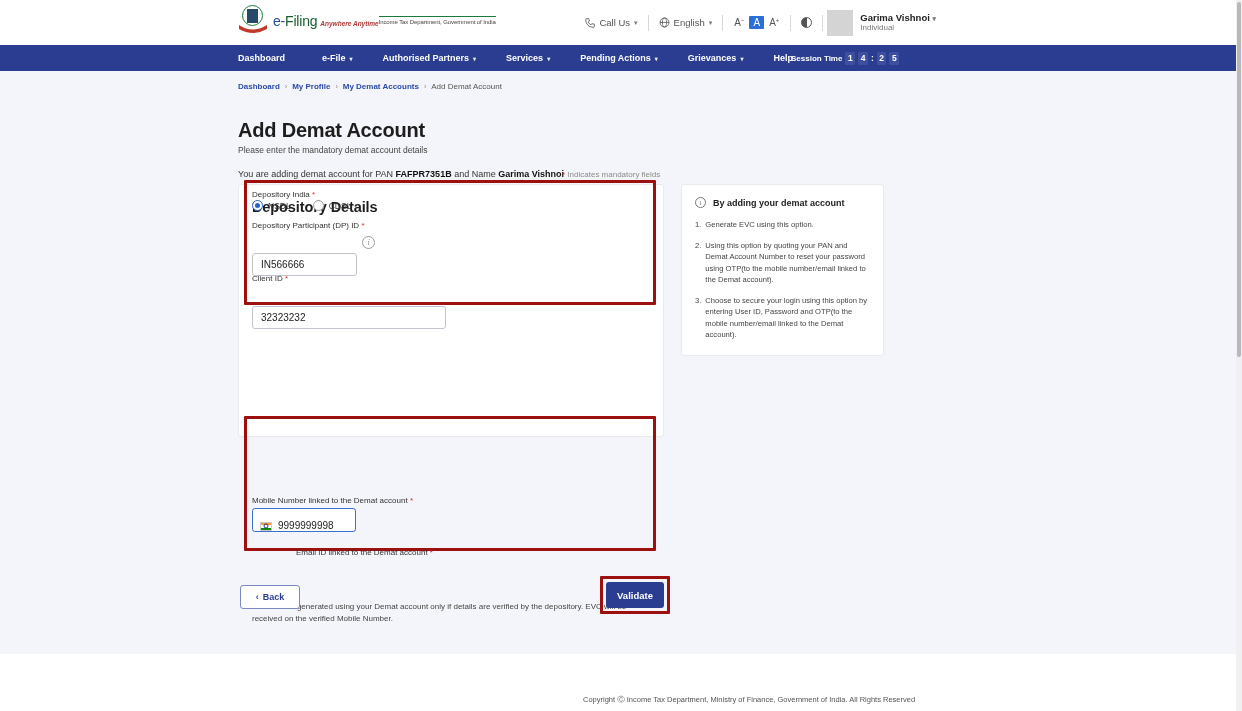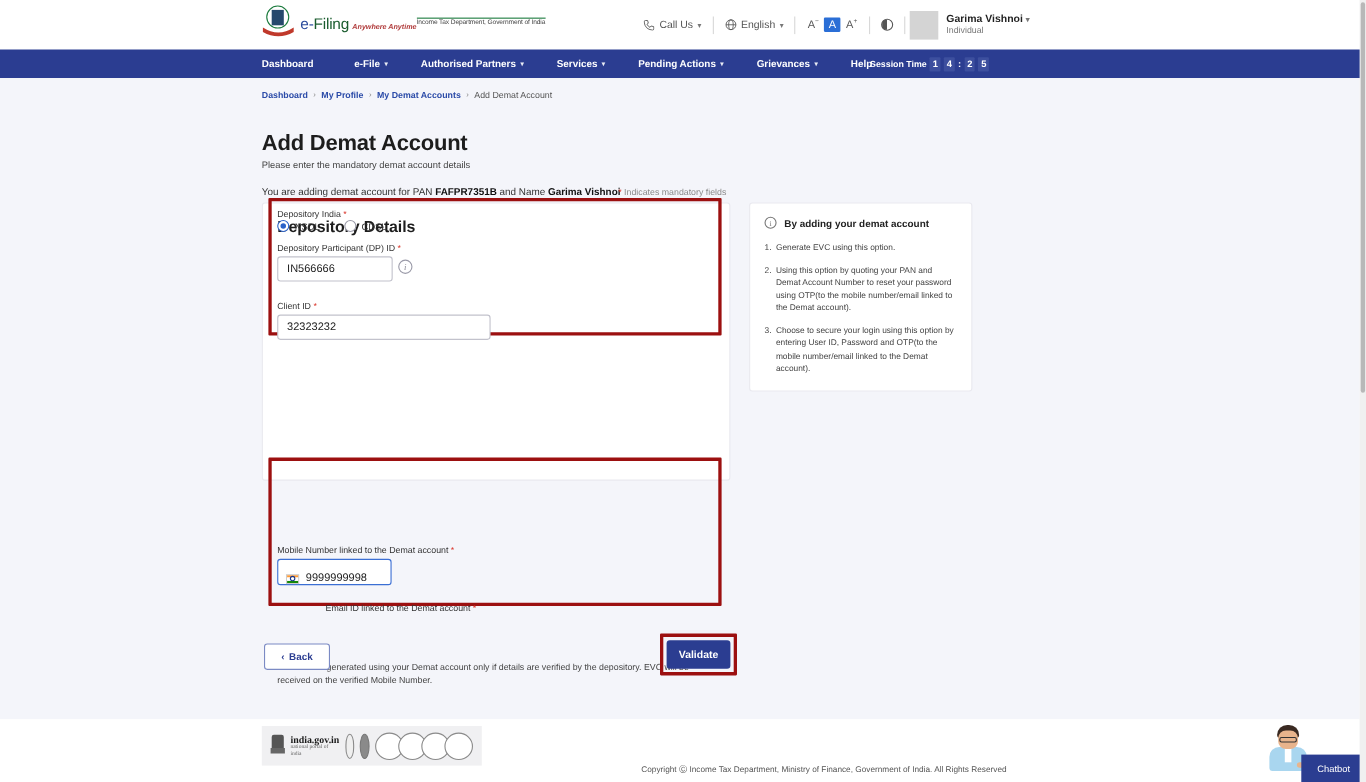--- a/index.html
+++ b/index.html
@@ -111,21 +111,21 @@
   }
   .redbox-dep { left: 244px; top: 109px; width: 412px; height: 125px; }
   .redbox-con { left: 244px; top: 345px; width: 412px; height: 135px; }
   .redbox-validate { left: 600px; top: 505px; width: 70px; height: 38px; }
 
   .fld-label { font-size: 8px; color: #333; }
   .fld-label .ast { color: #d93025; }
   .inp {
     background: #ffffff; border: 1px solid #c2c2cc; border-radius: 3px;
     font-size: 10px; color: #222; font-family: "Liberation Sans", sans-serif;
-    padding: 0 8px; outline: none;
+    padding: 0 8px; outline: none; margin-top: 20px;
   }
 
   
   .f-dep-type-lab { position: absolute; left: 252px; top: 119px; }
   .radio-row { position: absolute; left: 252px; top: 129px; display: flex; align-items: center; gap: 22px; }
   .radio-item { display: flex; align-items: center; gap: 5px; cursor: pointer; font-size: 8.5px; color: #333; }
   .radio {
     width: 11px; height: 11px; border-radius: 50%; border: 1.4px solid #9a9aa8; background: #fff;
     display: flex; align-items: center; justify-content: center;
   }
@@ -443,50 +443,21 @@
     <div class="btn-back">
       <span>‹</span>
       <span>Back</span>
     </div>
     <div class="redbox redbox-validate"></div>
     <div class="btn-validate">Validate</div>
 
   </div>
 
   <div class="footer">
-    <div class="footer-logos">
-      <div class="fl-emblem">
-        <div class="fl-emb-top"></div>
-          <div class="fl-emb-bot"></div>
-      </div>
-      <div class="fl-text">
-        <div class="fl-main">india.gov.in</div>
-        <div class="fl-sub">national portal of india</div>
-      </div>
-      <div class="fl-badge"></div>
-      <div class="fl-badge dark"></div>
-      <div class="fl-pill">
-        <div class="c first"></div>
-        <div class="c"></div>
-        <div class="c"></div>
-        <div class="c"></div>
-      </div>
-    </div>
     <div class="footer-copy">Copyright Ⓒ Income Tax Department, Ministry of Finance, Government of India. All Rights Reserved</div>
   </div>
 
-  <div class="chatbot">
-    <div class="bot-avatar">
-      <div class="bot-body"></div>
-      <div class="bot-tie"></div>
-      <div class="bot-hair"></div>
-      <div class="bot-face"></div>
-      <div class="bot-glass"></div>
-      <div class="bot-hand"></div>
-    </div>
-    <div class="bot-btn">Chatbot</div>
-  </div>
 
   <div class="scrollbar-track">
     <div class="scrollbar-thumb"></div>
   </div>
 
 </div>
 
 </body></html>

